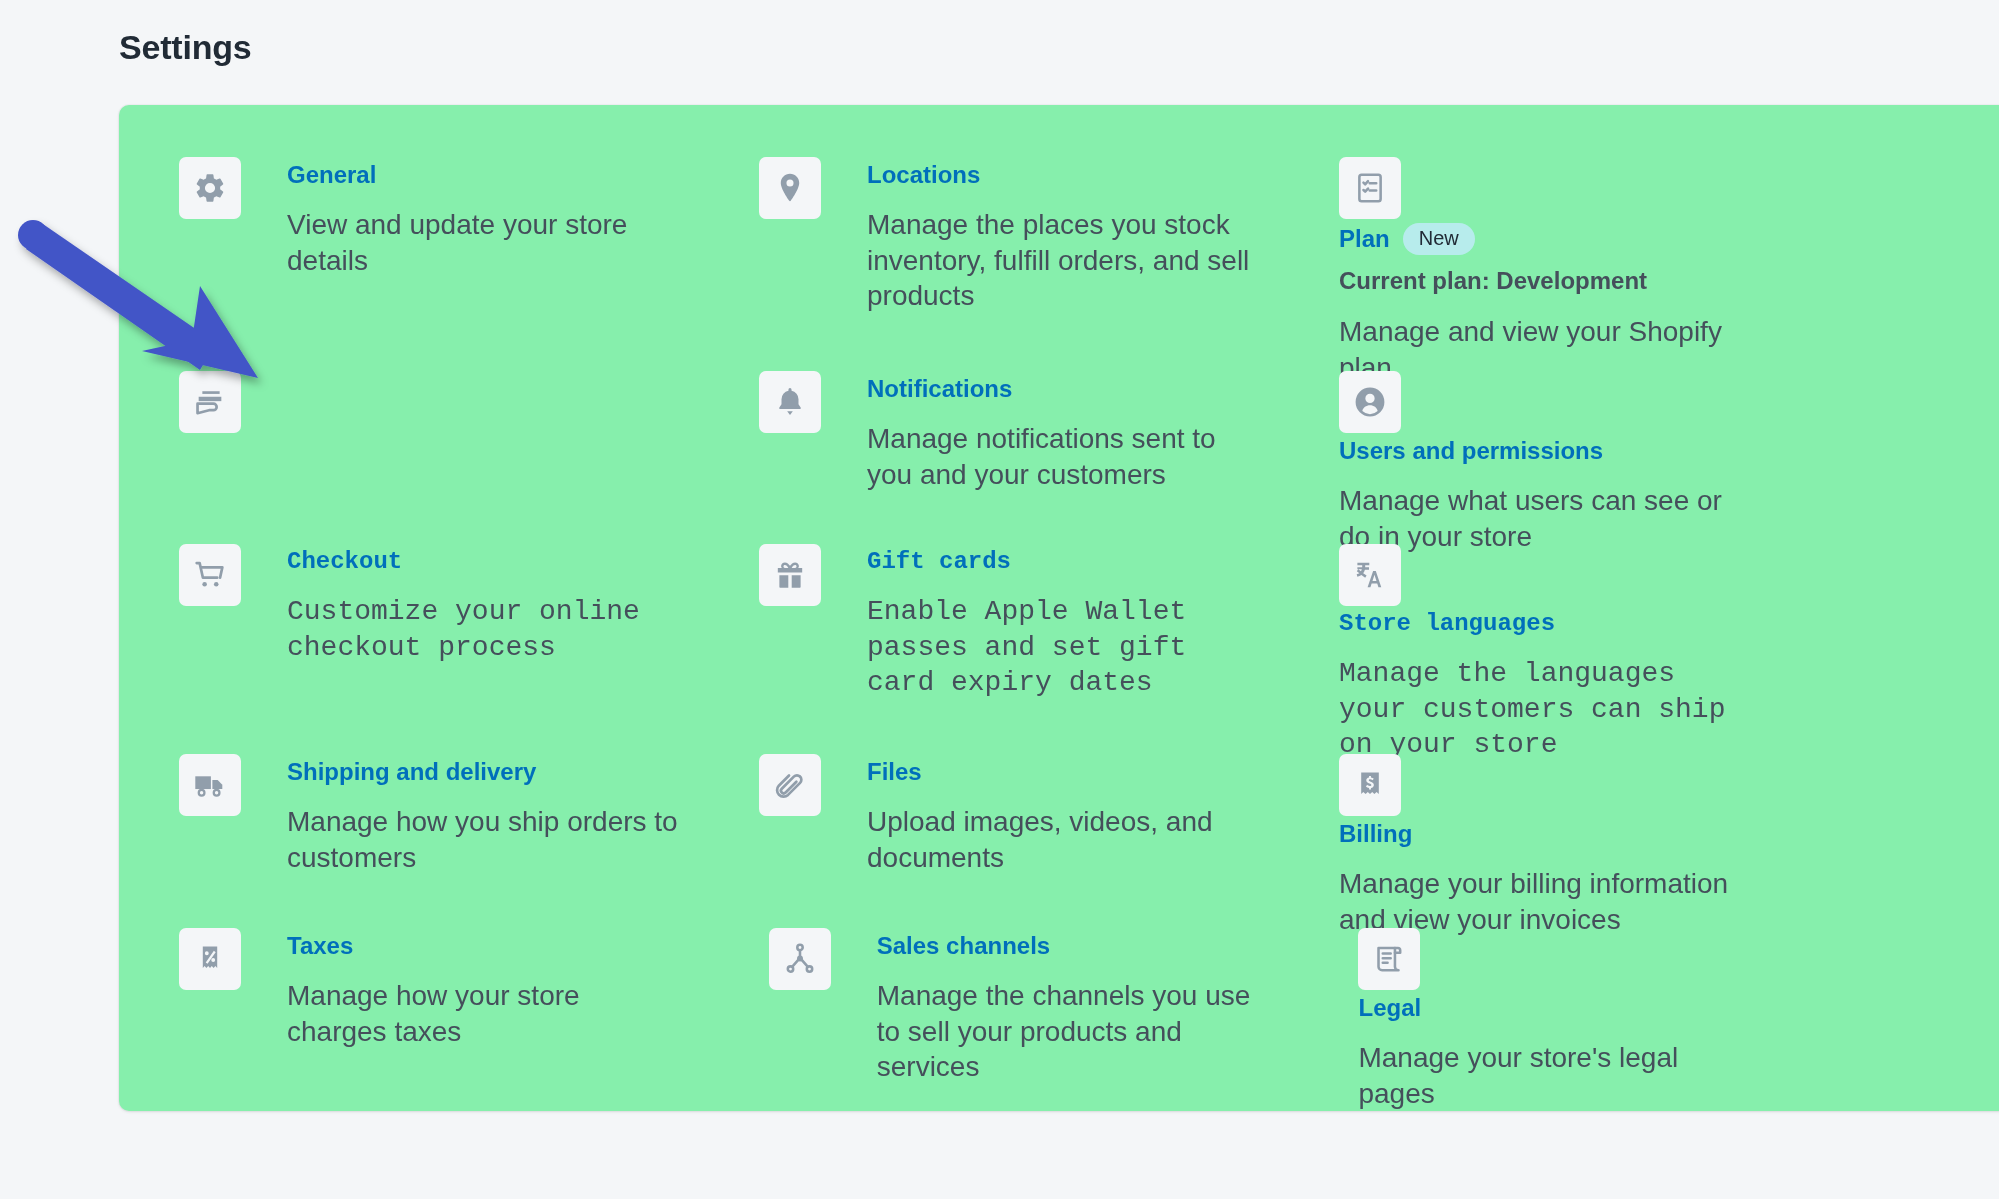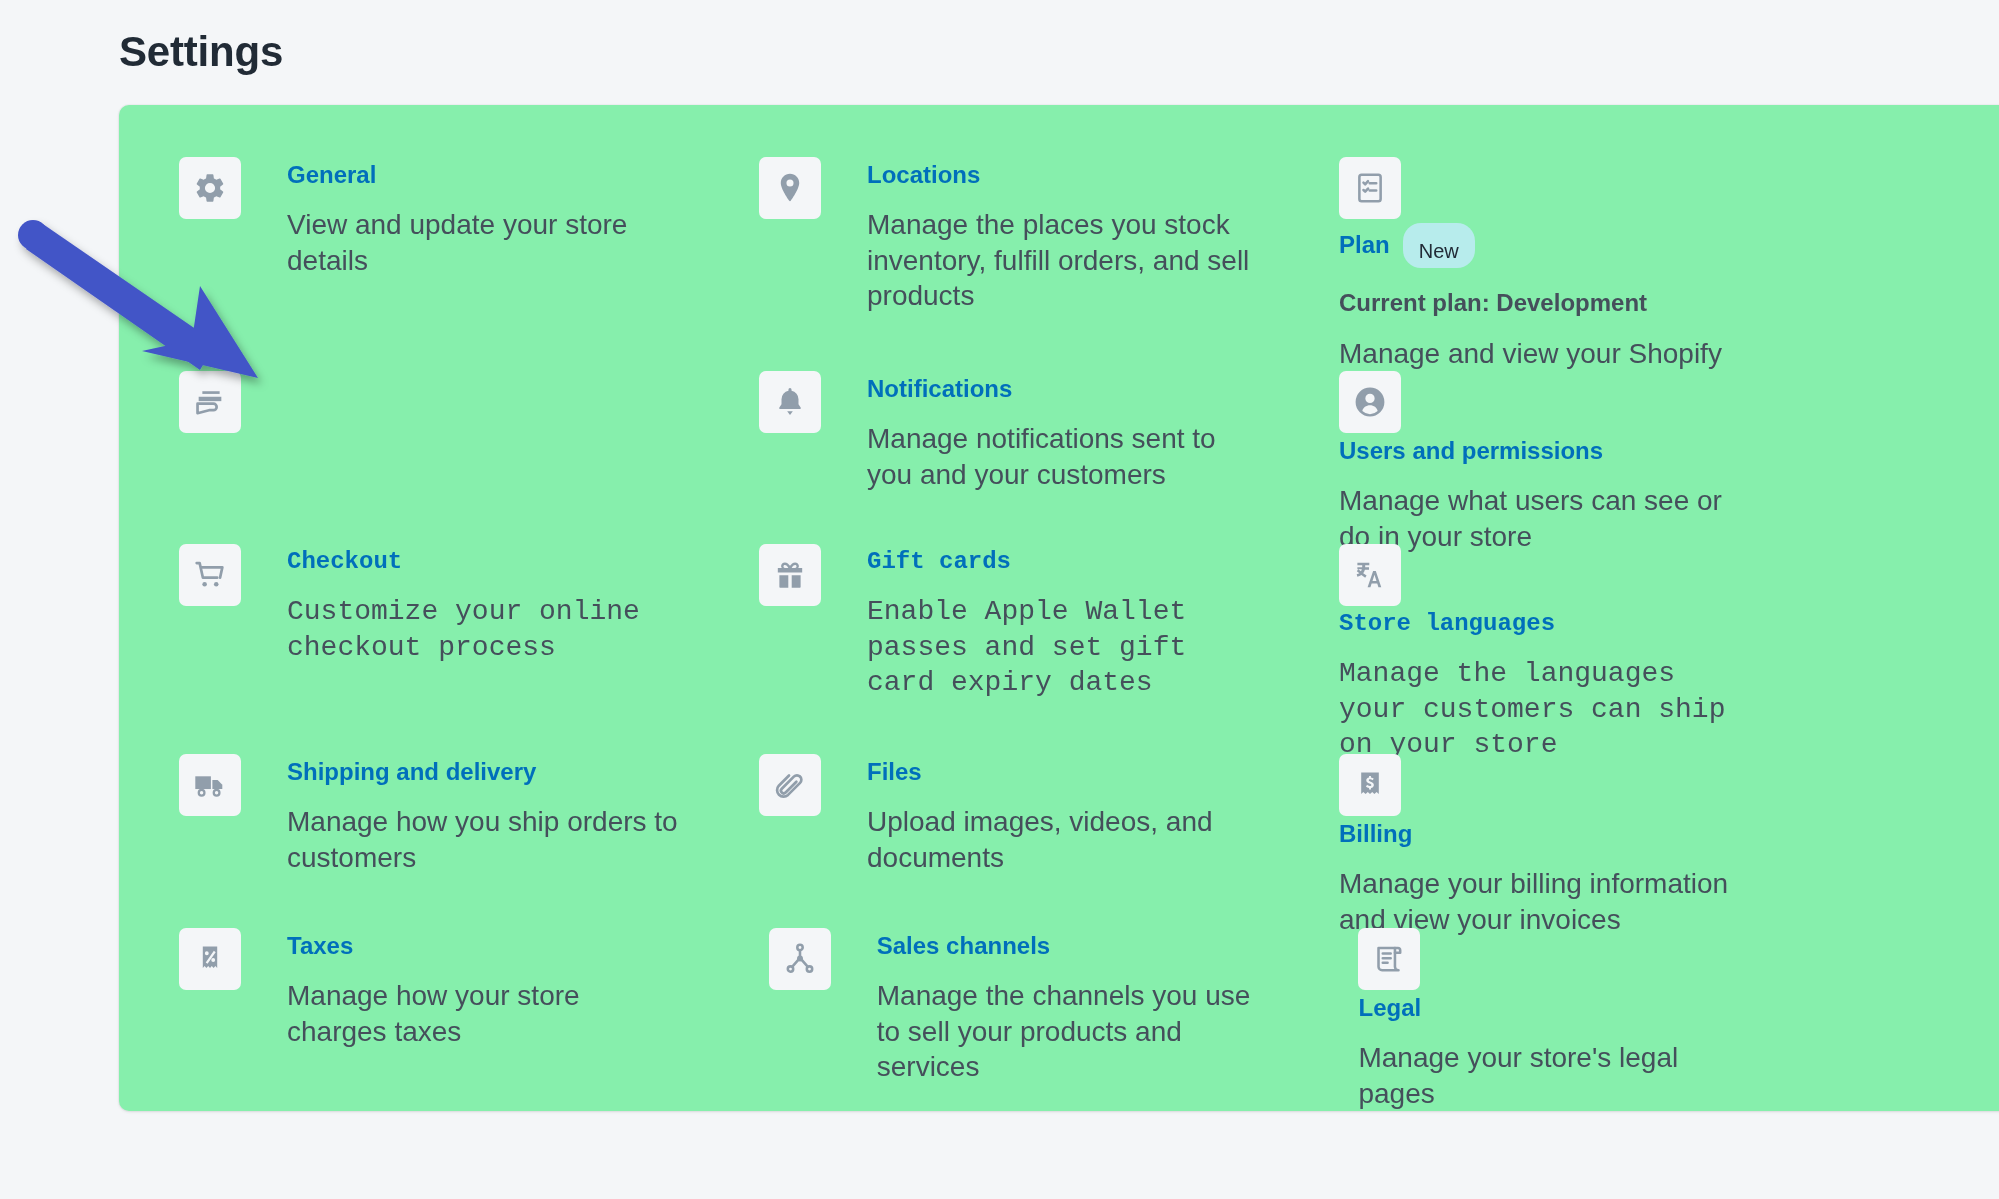--- a/index.html
+++ b/index.html
@@ -14,21 +14,21 @@
     background: #f4f6f8;
     font-family: "Liberation Sans", sans-serif;
     -webkit-font-smoothing: antialiased;
     position: relative;
   }
 
   .page-title {
     position: absolute;
     left: 119px;
     top: 28px;
-    font-size: 42px;
+    font-size: 34px;
     font-weight: bold;
     color: #212b36;
     letter-spacing: -0.2px;
   }
 
   .settings-card {
     position: absolute;
     left: 119px;
     top: 105px;
     width: 1944px;
@@ -87,39 +87,39 @@
 
   .badge {
     display: inline-flex;
     align-items: center;
     justify-content: center;
     background: #b7ecec;
     color: #212b36;
     font-size: 20px;
     font-weight: normal;
     border-radius: 18px;
-    padding: 16px 16px 5px 16px;
+    padding: 3px 16px 5px 16px;
     line-height: 1.2;
   }
 
   .item-desc {
     font-size: 28px;
     color: #454f5b;
     line-height: 1.28;
     margin-top: 17px;
     max-width: 400px;
   }
   .item-desc.wide { max-width: 400px; }
 
   .item-sub {
     font-size: 24px;
     font-weight: bold;
     color: #454f5b;
     line-height: 1.28;
-    margin-top: 20px;
+    margin-top: 11px;
   }
 
   
   .arrow-overlay {
     position: absolute;
     left: 0; top: 0;
     width: 1999px; height: 1199px;
     pointer-events: none;
   }
 </style>

